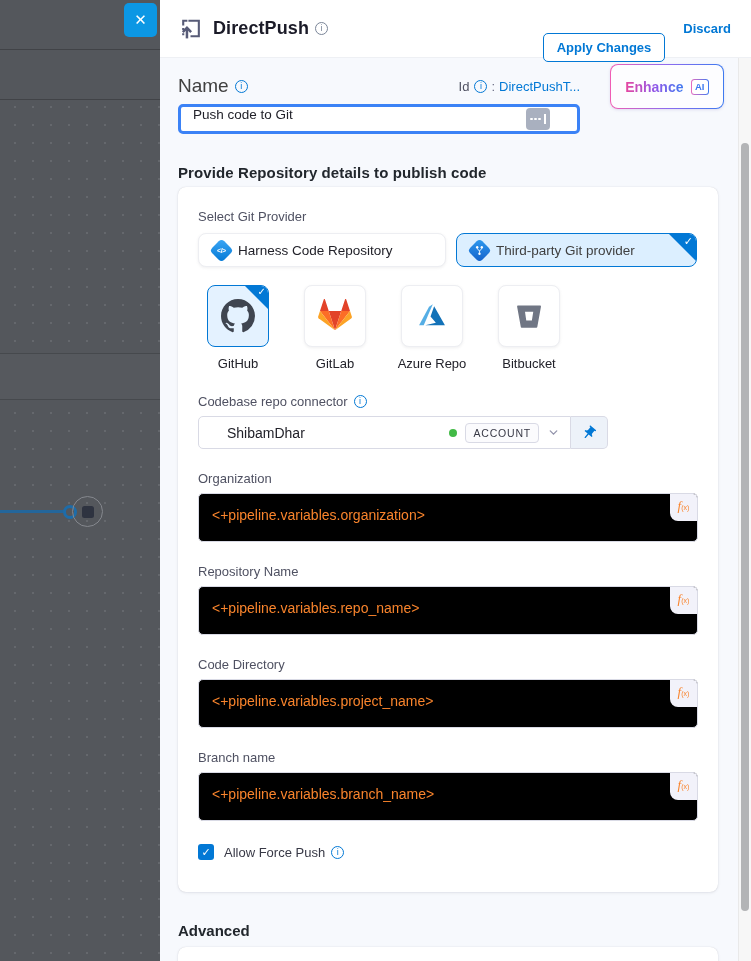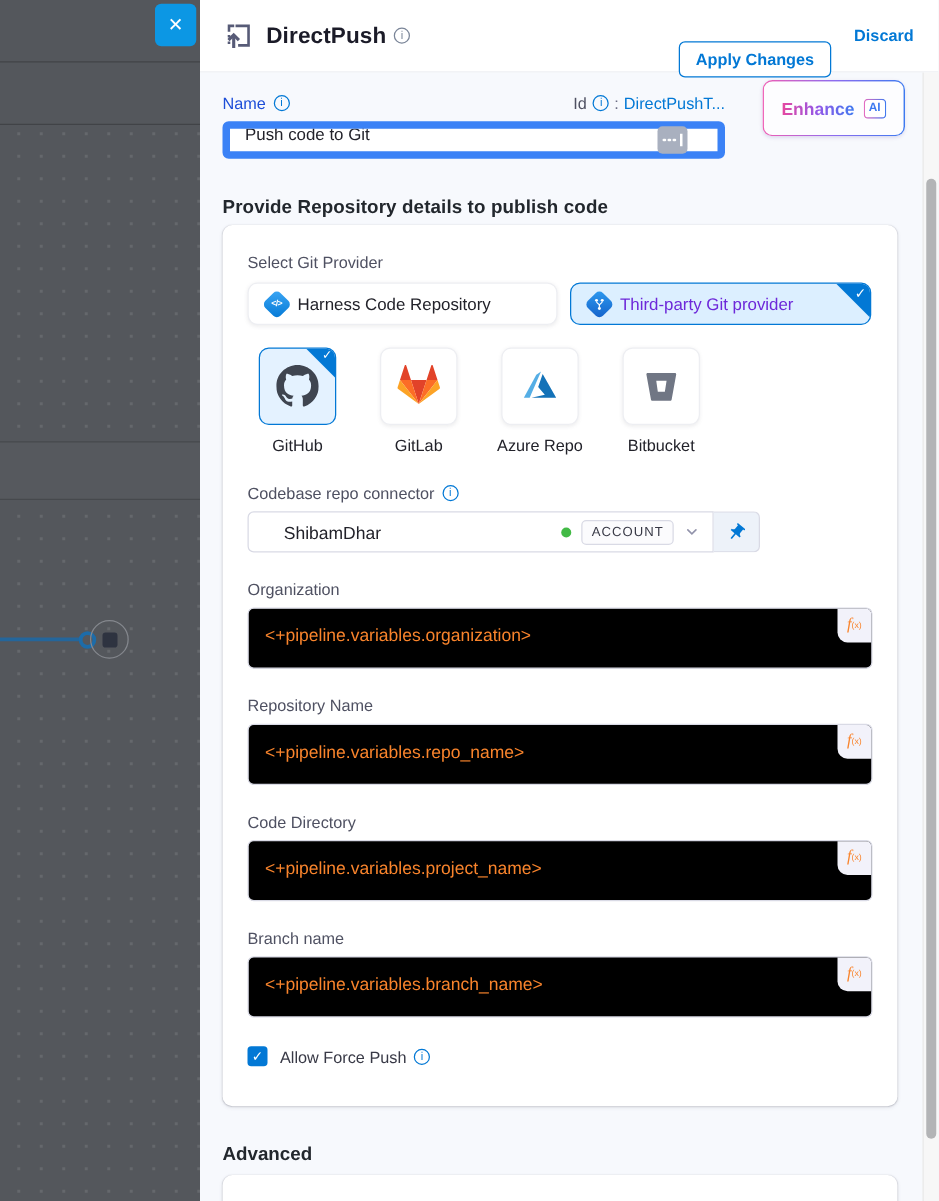--- a/index.html
+++ b/index.html
@@ -32,27 +32,27 @@
   .info-gray { color:#7A8598; }
   .header-actions { margin-left:auto; display:flex; align-items:center; gap:18px; }
   .apply-btn { border:1px solid #0278D5; color:#0278D5; background:#fff; border-radius:5px; font-size:13px; font-weight:bold;
     padding:6px 13px; cursor:pointer; font-family:inherit;margin-top:37px; }
   .discard-link { color:#0278D5; font-size:13px; font-weight:bold; cursor:pointer; }
 
   .drawer-body { position:relative; padding:17px 28px 0 18px; }
 
   
   .name-row { display:flex; align-items:center; width:402px; }
-  .field-label { font-size:13px; color:#1d4ed8; }
+  .field-label { font-size:19px; color:#404040; }
   .id-group { margin-left:auto; display:flex; align-items:center; gap:4px; font-size:13px; }
   .id-label { color:#4F5162; }
   .id-colon { color:#6B6D85; }
   .id-value { color:#0278D5; }
   .name-input-wrap { position:relative; width:402px; margin-top:7px; }
-  .name-input { width:100%; height:30px; border:6px solid #3b82f6; border-radius:5px; background:#fff; font-size:13.5px; color:#22222A;
+  .name-input { width:100%; height:30px; border:3px solid #3b82f6; border-radius:5px; background:#fff; font-size:13.5px; color:#22222A;
     padding:0 56px 10px 12px; font-family:inherit; }
   .multitype-btn { position:absolute; right:30px; top:4px; width:24px; height:22px; background:#A9B0BF; border-radius:4px;
     display:flex; align-items:center; justify-content:center; gap:1.5px; cursor:pointer; }
   .multitype-btn .dot { width:2.5px; height:2.5px; border-radius:50%; background:#fff; }
   .multitype-btn .bar { width:1.5px; height:10px; background:#fff; margin-left:2px; }
 
   .enhance-btn { position:absolute; right:27px; top:6px; height:45px; padding:0 14px; display:flex; align-items:center; gap:7px;
     border:1.5px solid transparent; border-radius:8px; cursor:pointer;
     background:linear-gradient(#fdfdff,#fdfdff) padding-box, linear-gradient(90deg,#F05DB4,#8E6CEF,#3D7AF0) border-box;
     box-shadow:0 1px 3px rgba(90,60,160,0.15); }
@@ -68,21 +68,21 @@
     padding:22px 20px 32px 20px; }
   .sub-label { font-size:13px; color:#4F5162; display:flex; align-items:center; }
 
   .provider-cards { display:flex; gap:10px; margin-top:9px; }
   .provider-card { position:relative; height:34px; display:flex; align-items:center; gap:8px; padding:0 14px; background:#fff;
     border:1px solid #EDEEF2; border-radius:8px; box-shadow:0 1px 3px rgba(96,97,112,0.10); cursor:pointer; overflow:hidden; }
   .provider-card.w1 { width:248px; }
   .provider-card.w2 { width:241px; }
   .provider-card .pc-label { font-size:13.5px; color:#22222A; white-space:nowrap; }
   .provider-card.selected { background:#DCEFFF; border:1.6px solid #0278D5; box-shadow:none; }
-  .provider-card.selected .pc-label { color:#6d28d9; }
+  .provider-card.selected .pc-label { color:#404040; }
   .corner-check::before { content:""; position:absolute; top:0; right:0; border-top:27px solid #0278D5; border-left:27px solid transparent; }
   .corner-check::after { content:"✓"; position:absolute; top:1px; right:3px; color:#fff; font-size:11px; font-weight:bold; }
   .tile-corner::before { border-top:23px solid #0278D5; border-left:23px solid transparent; }
   .tile-corner::after { font-size:10px; right:2px; top:0; }
 
   .harness-diamond { width:17px; height:17px; border-radius:4px; transform:rotate(45deg); background:linear-gradient(135deg,#3DA7F5,#0278D5);
     display:flex; align-items:center; justify-content:center; flex:0 0 auto; }
   .harness-diamond span { transform:rotate(-45deg); color:#fff; font-size:7px; font-weight:bold; letter-spacing:-0.5px; }
   .git-diamond { width:17px; height:17px; border-radius:4px; transform:rotate(45deg); background:linear-gradient(135deg,#2E9BF0,#1460C9);
     display:flex; align-items:center; justify-content:center; flex:0 0 auto; }

